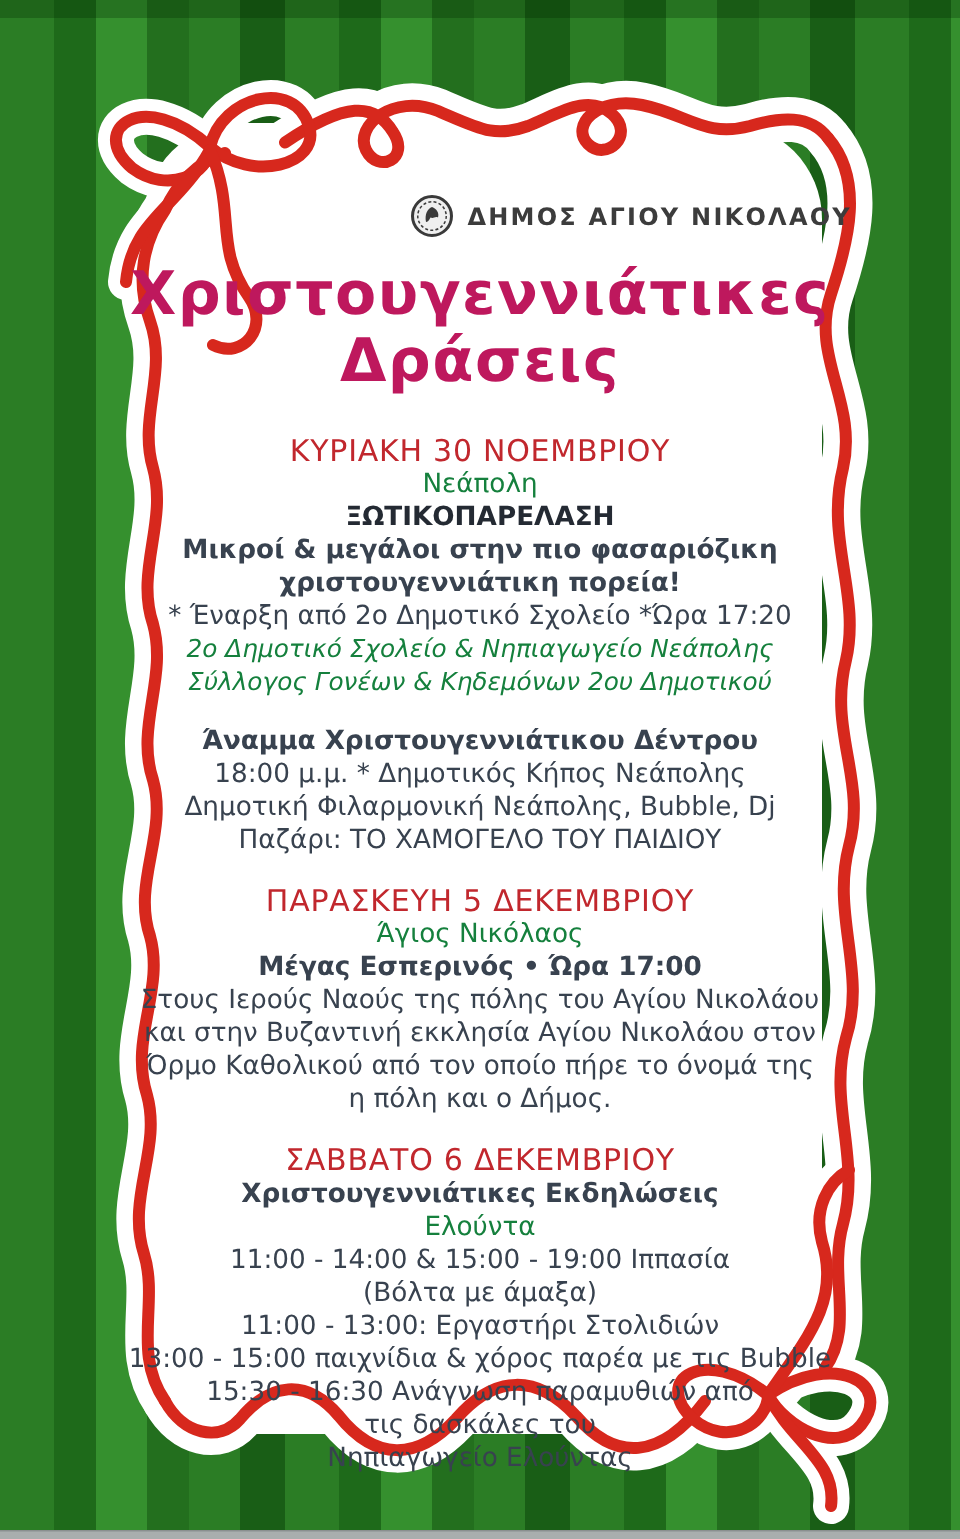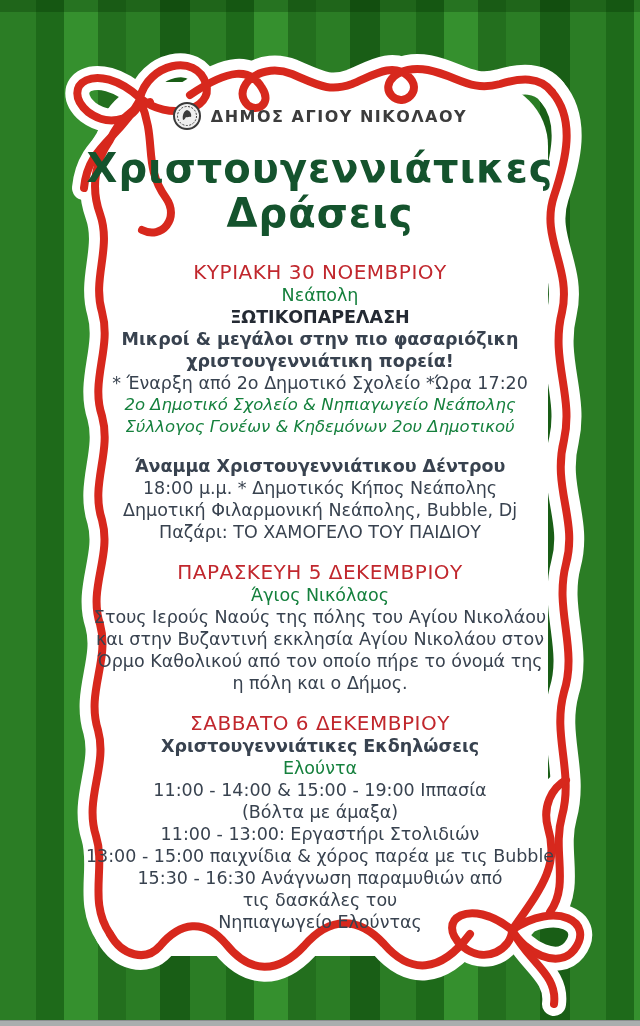--- a/index.html
+++ b/index.html
@@ -20,24 +20,24 @@
   }
   .bottom-line{
     position:absolute;left:0;right:0;bottom:0;height:5px;
     background:#a9aeae;border-top:1px solid #8a8f8f;z-index:6;
   }
   svg.frame{position:absolute;left:0;top:0;z-index:2;}
   .content{
     position:absolute;left:72px;right:72px;top:102px;z-index:4;
     text-align:center;color:#38424f;
   }
-  .brandrow{display:flex;align-items:center;justify-content:center;gap:10px;}
+  .brandrow{display:flex;align-items:center;justify-content:flex-end;gap:10px;margin-top:28px;}
   .brand{font-size:16px;font-weight:bold;color:#3c3c3c;letter-spacing:1.5px;}
   .seal{width:28px;height:28px;}
-  .title{margin-top:16px;font-size:40px;line-height:45px;font-weight:bold;color:#14532d;letter-spacing:1px;}
+  .title{margin-top:16px;font-size:40px;line-height:45px;font-weight:bold;color:#be185d;letter-spacing:1px;}
   .date{font-size:20px;font-weight:normal;color:#c1272d;letter-spacing:.5px;}
   .place{font-size:17px;color:#15803d;}
   .b{font-weight:bold;}
   .blk{color:#242a33;font-weight:bold;}
   .ln{font-size:17.5px;line-height:22px;}
   .gray{font-size:16.5px;font-style:italic;color:#15803d;}
   .sec1{margin-top:24px;}
   .gap-md{margin-top:17px;}
   .sec{margin-top:17px;}
 </style>
@@ -111,20 +111,21 @@
     <div class="gap-md"></div>
     <div class="ln b">Άναμμα Χριστουγεννιάτικου Δέντρου</div>
     <div class="ln">18:00 μ.μ. * Δημοτικός Κήπος Νεάπολης</div>
     <div class="ln">Δημοτική Φιλαρμονική Νεάπολης, Bubble, Dj</div>
     <div class="ln">Παζάρι: ΤΟ ΧΑΜΟΓΕΛΟ ΤΟΥ ΠΑΙΔΙΟΥ</div>
   </div>
 
   <div class="sec">
     <div class="date">ΠΑΡΑΣΚΕΥΗ 5 ΔΕΚΕΜΒΡΙΟΥ</div>
     <div class="place ln">Άγιος Νικόλαος</div>
+    <div class="ln b">Μέγας Εσπερινός  •  Ώρα 17:00</div>
     <div class="ln">Στους Ιερούς Ναούς της πόλης του Αγίου Νικολάου</div>
     <div class="ln">και στην Βυζαντινή εκκλησία Αγίου Νικολάου στον</div>
     <div class="ln">Όρμο Καθολικού από τον οποίο πήρε το όνομά της</div>
     <div class="ln">η πόλη και ο Δήμος.</div>
   </div>
 
   <div class="sec">
     <div class="date">ΣΑΒΒΑΤΟ 6 ΔΕΚΕΜΒΡΙΟΥ</div>
     <div class="ln b">Χριστουγεννιάτικες Εκδηλώσεις</div>
     <div class="place ln">Ελούντα</div>

